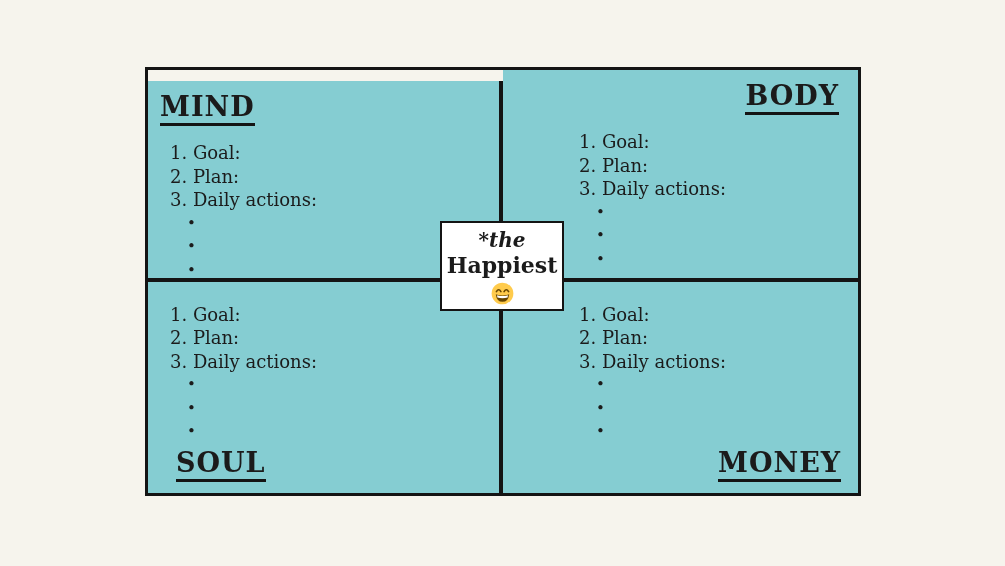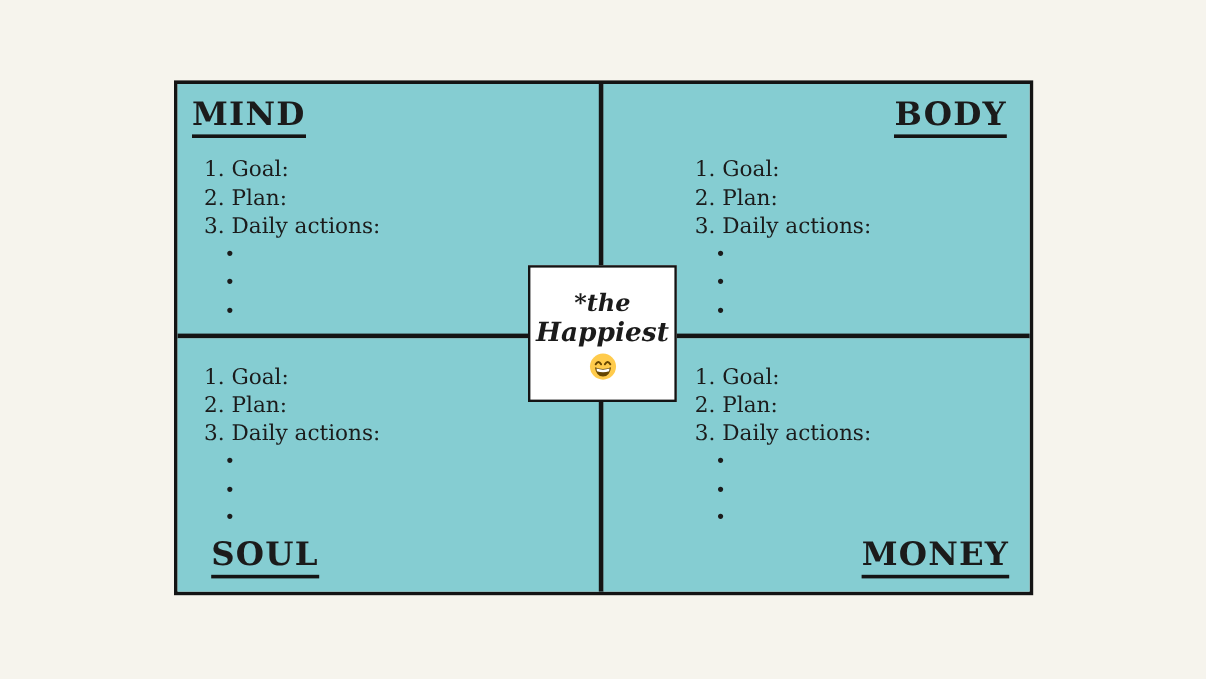--- a/index.html
+++ b/index.html
@@ -21,21 +21,21 @@
     border: 3px solid var(--line, #141414);
     display: grid;
     grid-template-columns: 1fr 1fr;
     grid-template-rows: 1fr 1fr;
   }
   .quad {
     position: relative;
     background: var(--quadrant_fill, #85CDD2);
     box-sizing: border-box;
   }
-  .q-tl { border-right: 4px solid var(--line, #141414); border-bottom: 4px solid var(--line, #141414); }
+  .q-tl { border-right: 4px solid var(--line, #141414); border-bottom: 4px solid var(--line, #141414); margin-top: 11px; }
   .q-tr { border-bottom: 4px solid var(--line, #141414); }
   .q-bl { border-right: 4px solid var(--line, #141414); }
 
   .title {
     position: absolute;
     margin: 0;
     font-size: 27px;
     font-weight: 700;
     letter-spacing: 1px;
     line-height: 1;
@@ -65,42 +65,41 @@
   .list-bottom-left { left: 22px; top: 21px; }
   .list-bottom-right{ left: 76px; top: 21px; }
   li.bullet {
     padding-left: 17px;
     font-size: 15px;
   }
 
   .center-box {
     position: absolute;
     left: 440px; top: 221px;
-    width: 124px; height: 114px;
+    width: 124px; height: 90px;
     box-sizing: border-box;
     background: var(--card_bg, #FFFFFF);
     border: 2px solid var(--line, #141414);
     display: flex;
     flex-direction: column;
     align-items: center;
     justify-content: center;
     text-align: center;
   }
   .center-line1 {
     font-style: italic;
     font-weight: 700;
     font-size: 20px;
     line-height: 1.1;
     margin-top: 2px;
   }
   .center-line2 {
     font-weight: 700;
     font-size: 22px;
     line-height: 1.35;
-    font-style: italic;
   }
   .emoji { margin-top: 1px; display: block; }
 </style>
 </head>
 <body style="--background: #F6F4ED; --quadrant_fill: #85CDD2; --line: #141414; --text: #1B1B1B; --card_bg: #FFFFFF; --emoji_face: #FFCB4C; --emoji_detail: #664500;">
 
 <div class="canvas">
 
   <div class="grid">
 

